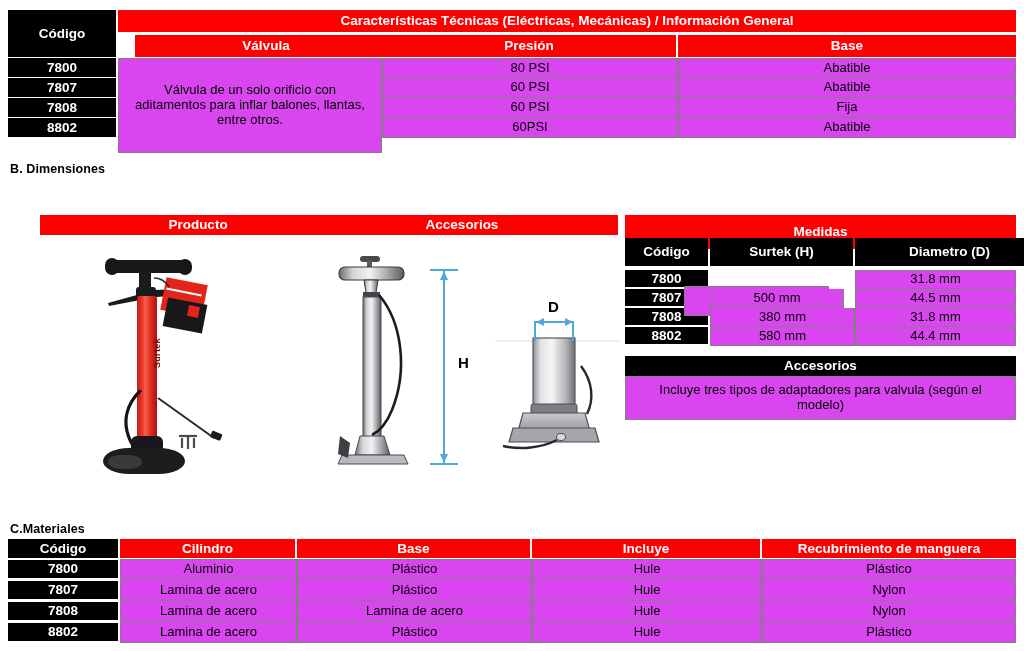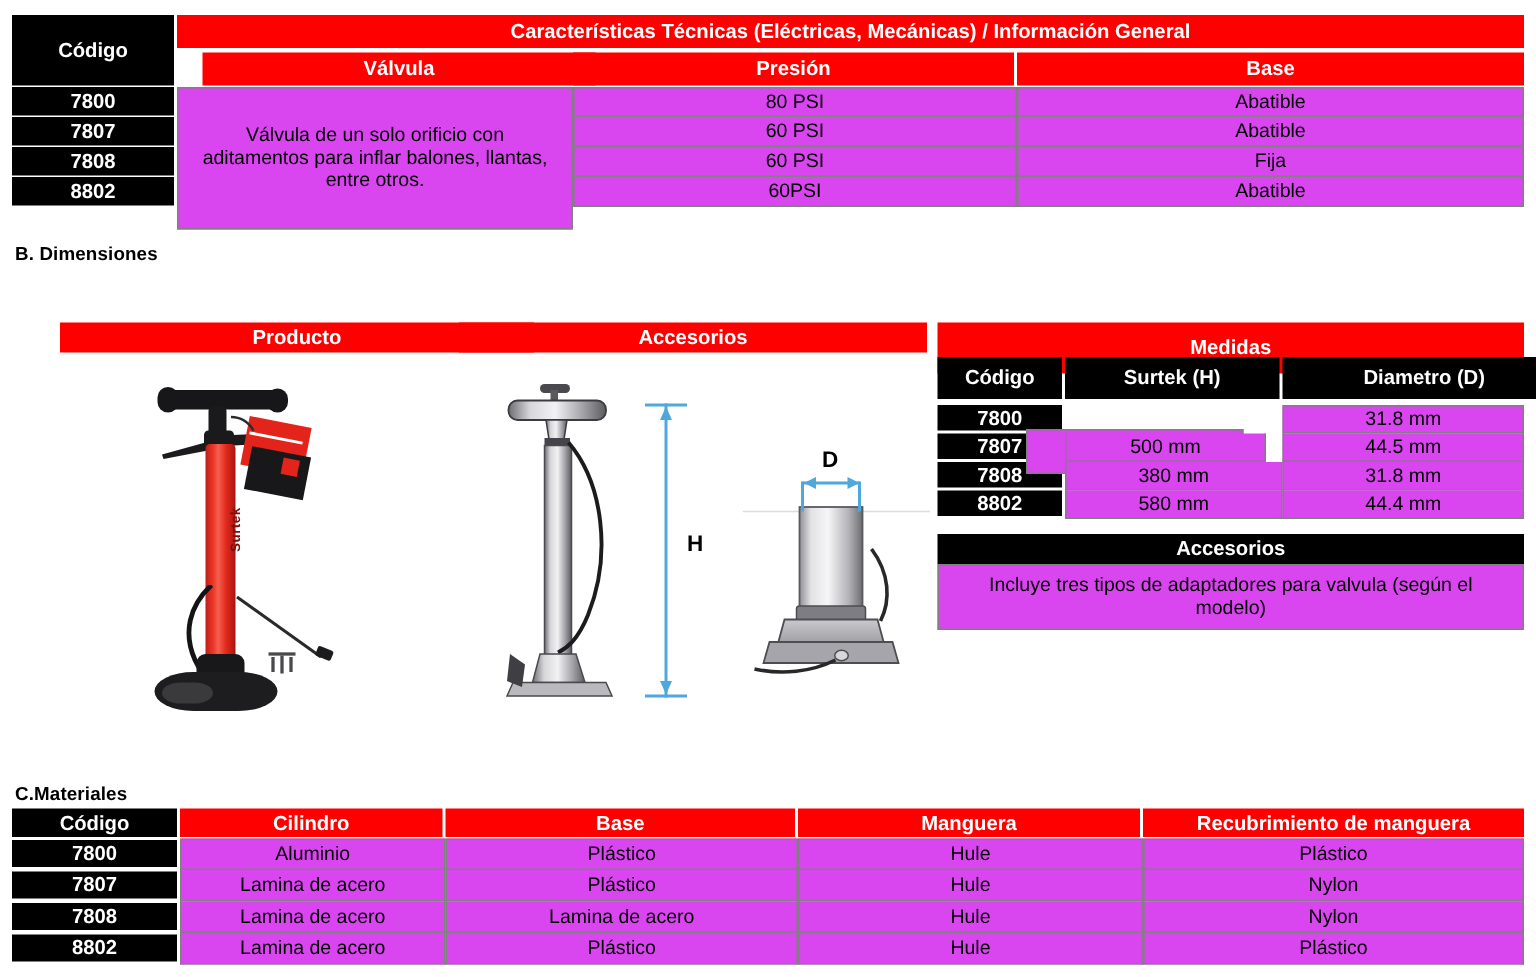--- a/index.html
+++ b/index.html
@@ -317,21 +317,21 @@
   <div class="cell hdr-black" style="left:625px; top:356px; width:391px; height:20px;">Accesorios</div>
   <div class="cell data-cell" style="left:625px; top:376px; width:391px; height:44px; padding:0 10px;">Incluye tres tipos de adaptadores para valvula (según el modelo)</div>
 </div>
 
 <div class="section-title" style="left:10px; top:522px;">C.Materiales</div>
 
 <div>
   <div class="cell hdr-black" style="left:8px; top:539px; width:110px; height:19px;">Código</div>
   <div class="cell hdr-red" style="left:120px; top:539px; width:175px; height:19px;">Cilindro</div>
   <div class="cell hdr-red" style="left:297px; top:539px; width:233px; height:19px;">Base</div>
-  <div class="cell hdr-red" style="left:532px; top:539px; width:228px; height:19px;">Manguera</div>
+  <div class="cell hdr-red" style="left:532px; top:539px; width:228px; height:19px;">Incluye</div>
   <div class="cell hdr-red" style="left:762px; top:539px; width:254px; height:19px;">Recubrimiento de manguera</div>
 
   <div class="cell code-cell" style="left:8px; top:560px; width:110px; height:18px;">7800</div>
   <div class="cell code-cell" style="left:8px; top:581px; width:110px; height:18px;">7807</div>
   <div class="cell code-cell" style="left:8px; top:602px; width:110px; height:18px;">7808</div>
   <div class="cell code-cell" style="left:8px; top:623px; width:110px; height:18px;">8802</div>
 
   <div class="cell data-cell" style="left:120px; top:559px; width:177px; height:21px;">Aluminio</div>
   <div class="cell data-cell no-t" style="left:120px; top:580px; width:177px; height:21px;">Lamina de acero</div>
   <div class="cell data-cell no-t" style="left:120px; top:601px; width:177px; height:21px;">Lamina de acero</div>

